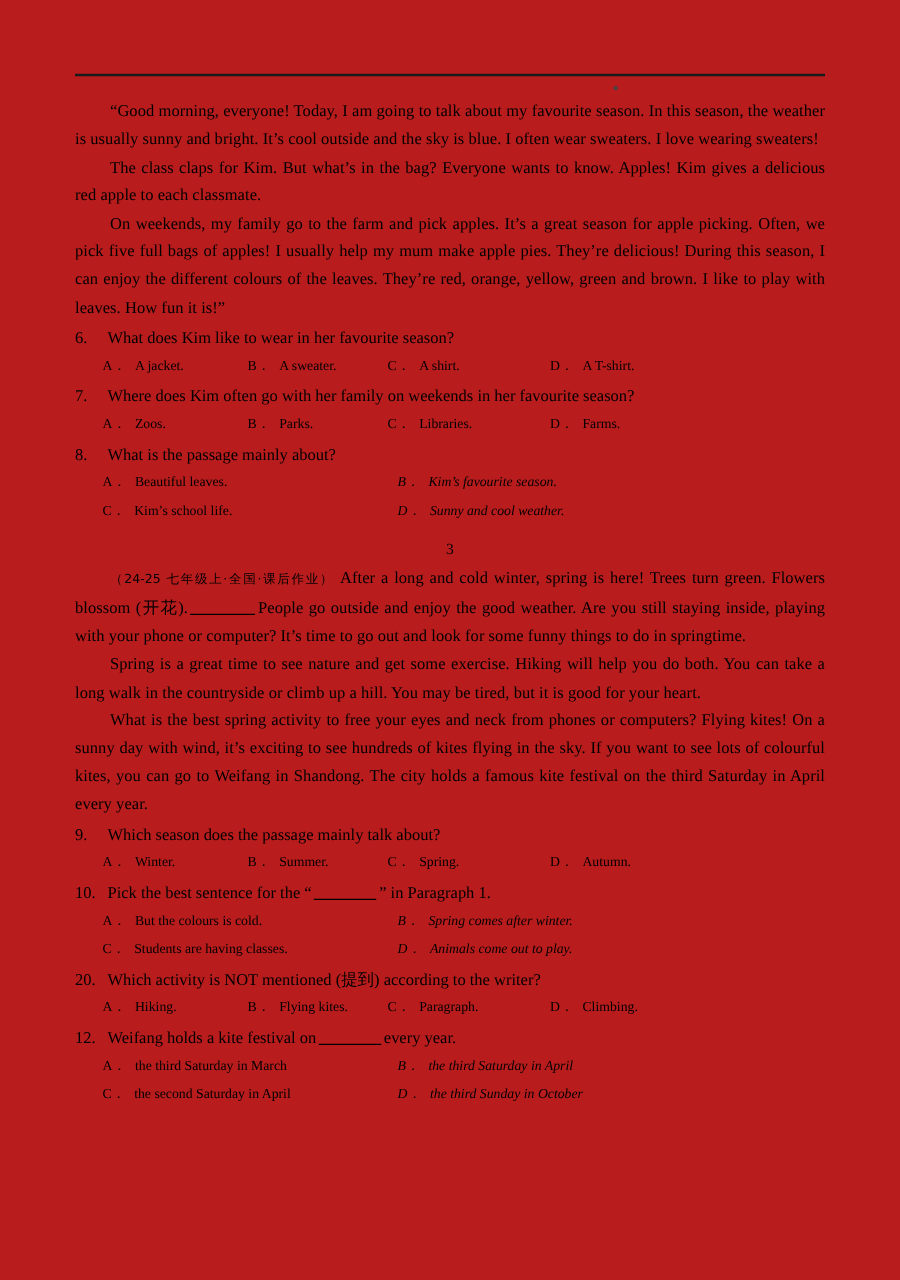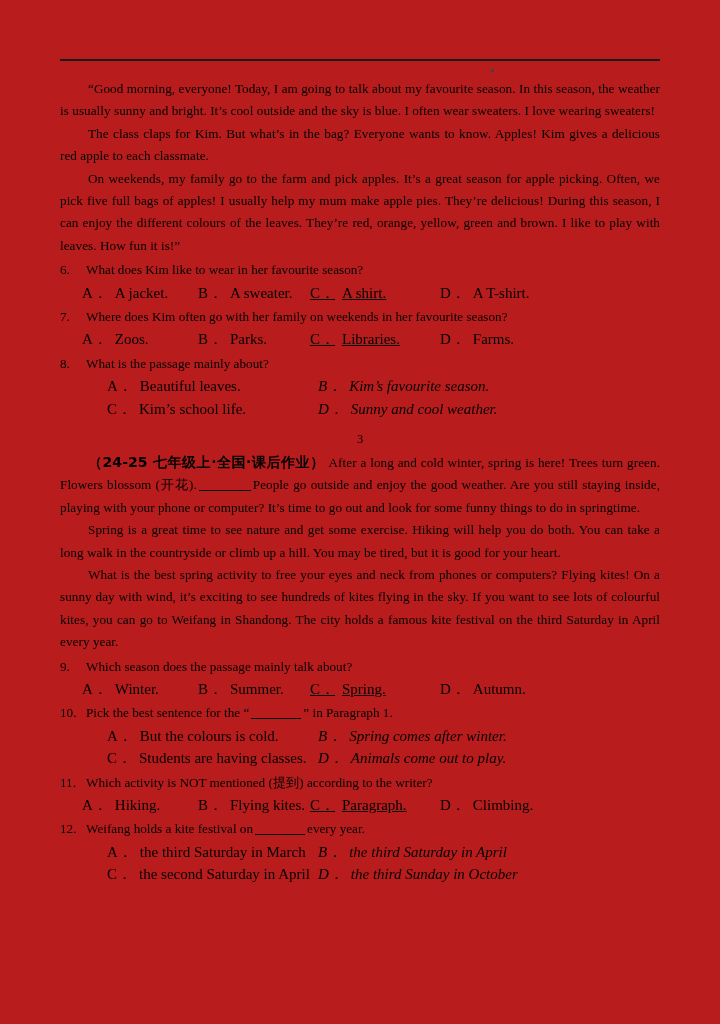--- a/index.html
+++ b/index.html
@@ -68,34 +68,34 @@
     flex: 0 0 26px;
     text-align: left;
   }
   .q-num.wide {
     width: 26px;
   }
   .q-text {
     flex: 1 1 auto;
   }
   .opts-row {
-    font-size: 15px;
+    font-size: 11px;
     line-height: 22.4px;
     position: relative;
     height: 22.4px;
   }
   .opt {
     position: absolute;
     white-space: nowrap;
   }
   .opts4 .opt:nth-child(1) { left: 22px; }
   .opts4 .opt:nth-child(2) { left: 138px; }
-  .opts4 .opt:nth-child(3) { left: 250px; text-decoration: underline; }
+  .opts4 .opt:nth-child(3) { left: 250px; }
   .opts4 .opt:nth-child(4) { left: 380px; }
-  .opts2 .opt:nth-child(1) { left: 22px; margin-left: 25px; }
+  .opts2 .opt:nth-child(1) { left: 22px; }
   .opts2 .opt:nth-child(2) { left: 258px; font-style: italic; }
   .opt-letter {
     margin-right: 7px;
   }
   .pagenum {
     font-size: 12.5px;
     line-height: 20px;
     text-align: center;
     width: 600px;
     margin: 9px 0 2px 0;
@@ -105,22 +105,21 @@
     width: 52px;
     border-bottom: 1.2px solid #000;
     vertical-align: -2px;
     margin: 0 2px;
   }
   .blank-line.short {
     width: 50px;
   }
   .cn {
     font-family: "DejaVu Sans", "Liberation Sans", sans-serif;
-    font-size: 14px;
-    font-weight: bold;
+    font-size: 10px;
   }
 </style>
 </head>
 <body>
 
 <div class="page">
 
   <div class="header-rule"></div>
   <div class="header-mark"></div>
 
@@ -201,21 +200,21 @@
         <span class="opt"><span class="opt-letter">B．</span><span>Spring comes after winter.</span></span>
       </div>
       <div class="opts-row opts2">
         <span class="opt"><span class="opt-letter">C．</span><span>Students are having classes.</span></span>
         <span class="opt"><span class="opt-letter">D．</span><span>Animals come out to play.</span></span>
       </div>
     </div>
 
     <div class="q-block">
       <div class="q-stem">
-        <span class="q-num wide">11.</span>
+        <span class="q-num wide">20.</span>
         <span class="q-text">Which activity is NOT mentioned (提到) according to the writer?</span>
       </div>
       <div class="opts-row opts4">
         <span class="opt"><span class="opt-letter">A．</span><span>Hiking.</span></span>
         <span class="opt"><span class="opt-letter">B．</span><span>Flying kites.</span></span>
         <span class="opt"><span class="opt-letter">C．</span><span>Paragraph.</span></span>
         <span class="opt"><span class="opt-letter">D．</span><span>Climbing.</span></span>
       </div>
     </div>
 

